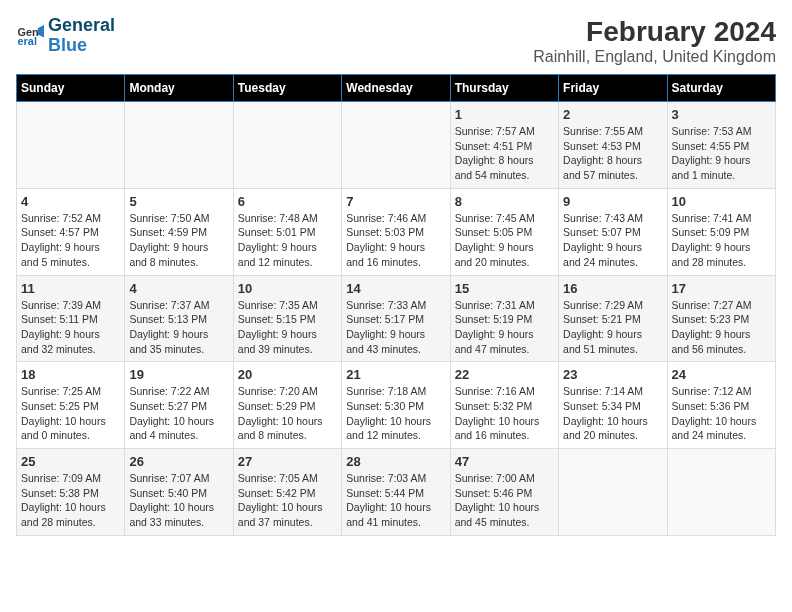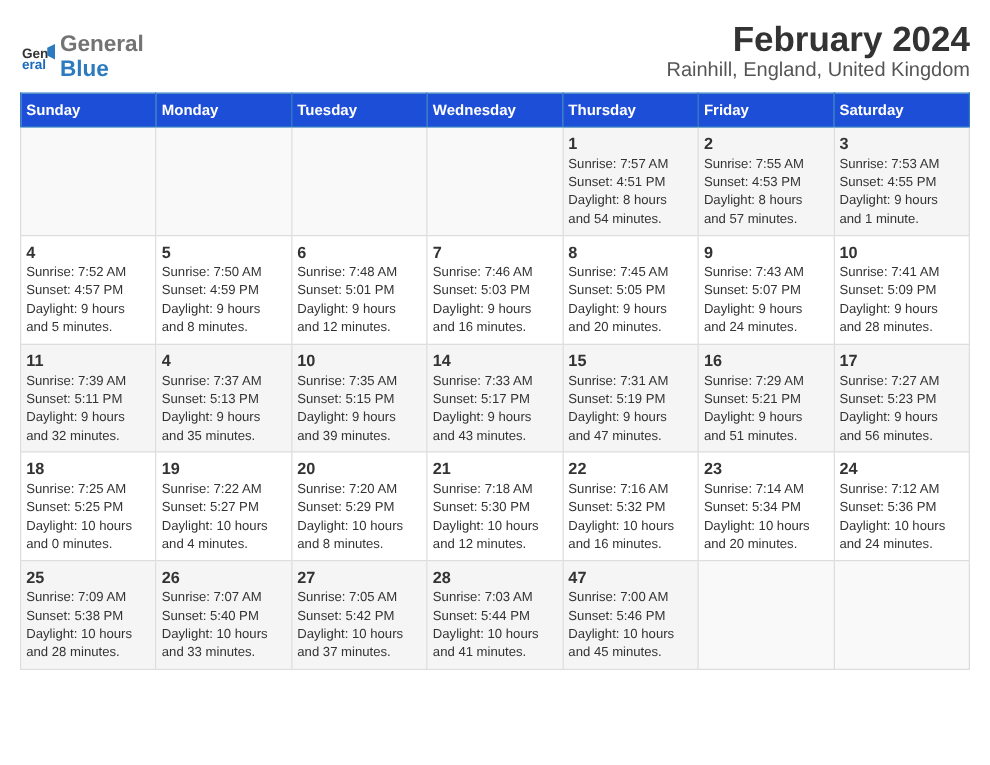--- a/index.html
+++ b/index.html
@@ -5,37 +5,37 @@
     * { margin: 0; padding: 0; box-sizing: border-box; }
     body {
       font-family: Arial, sans-serif;
       background: #fff;
       width: 792px;
       min-height: 612px;
       padding: 16px;
     }
     .header {
       display: flex;
-      align-items: flex-end;
+      align-items: flex-start;
       justify-content: space-between;
       margin-bottom: 8px;
     }
     .logo {
       display: flex;
       align-items: center;
       gap: 4px;
     }
     .logo-text {
       font-size: 18px;
       font-weight: bold;
       color: #333;
       line-height: 1.1;
     }
     .logo-text span {
-      color: #737373;
+      color: #0c4a6e;
     }
     .logo-icon {
       width: 28px;
       height: 28px;
     }
     .title-block {
       text-align: right;
     }
     .title-block h1 {
       font-size: 28px;
@@ -46,21 +46,21 @@
       font-size: 16px;
       font-weight: normal;
       color: #555;
     }
     table {
       width: 100%;
       border-collapse: collapse;
       font-size: 11px;
     }
     thead tr {
-      background: #1d4ed8;
+      background: #000000;
       color: white;
     }
     thead th {
       padding: 6px 4px;
       text-align: left;
       font-weight: bold;
       font-size: 12px;
       border: 1px solid #2c7bbf;
     }
     tbody tr {

